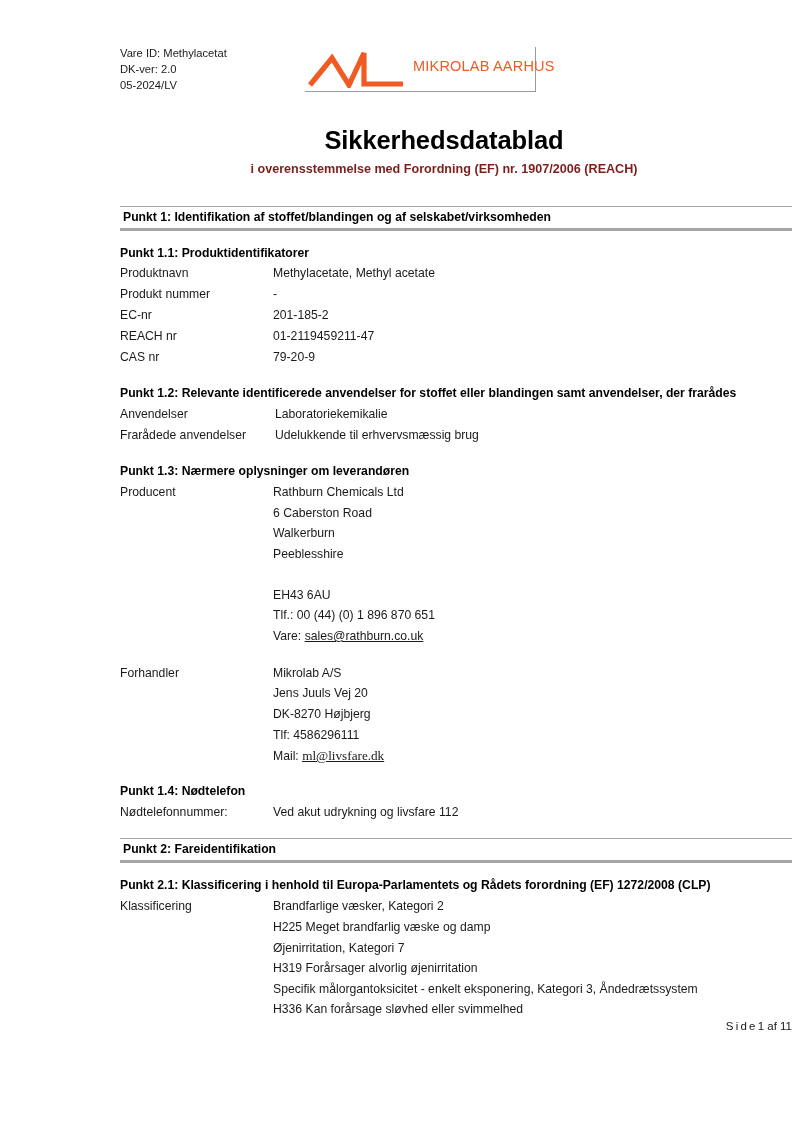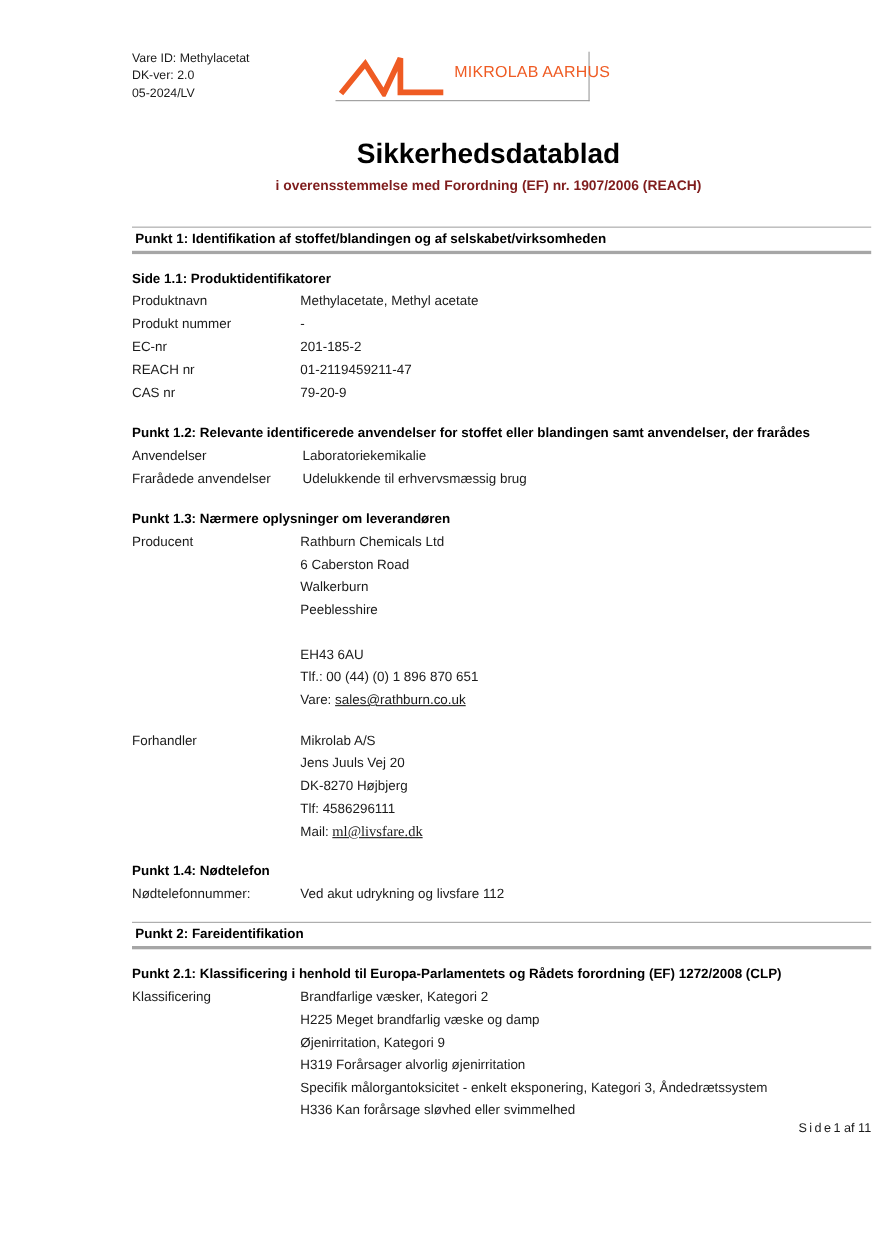--- a/index.html
+++ b/index.html
@@ -197,21 +197,21 @@
       </div>
     </div>
 
     <div class="doc-title">Sikkerhedsdatablad</div>
     <div class="doc-subtitle">i overensstemmelse med Forordning (EF) nr. 1907/2006 (REACH)</div>
 
     <div class="section-bar" style="top:206px;">
       <div class="section-title">Punkt 1: Identifikation af stoffet/blandingen og af selskabet/virksomheden</div>
     </div>
 
-    <div class="sub-heading" style="top:246px;">Side 1.1: Produktidentifikatorer</div>
+    <div class="sub-heading" style="top:246px;">Punkt 1.1: Produktidentifikatorer</div>
 
     <div class="row" style="top:266px;">
       <span class="label">Produktnavn</span>
       <span class="value val-col-a">Methylacetate, Methyl acetate</span>
     </div>
     <div class="row" style="top:287px;">
       <span class="label">Produkt nummer</span>
       <span class="value val-col-a">-</span>
     </div>
     <div class="row" style="top:308px;">
@@ -298,21 +298,21 @@
     <div class="sub-heading" style="top:878px;">Punkt 2.1: Klassificering i henhold til Europa-Parlamentets og Rådets forordning (EF) 1272/2008 (CLP)</div>
 
     <div class="row" style="top:899px;">
       <span class="label">Klassificering</span>
       <span class="value val-col-a">Brandfarlige væsker, Kategori 2</span>
     </div>
     <div class="row" style="top:920px;">
       <span class="value val-col-a">H225 Meget brandfarlig væske og damp</span>
     </div>
     <div class="row" style="top:941px;">
-      <span class="value val-col-a">Øjenirritation, Kategori 9</span>
+      <span class="value val-col-a">Øjenirritation, Kategori 7</span>
     </div>
     <div class="row" style="top:961px;">
       <span class="value val-col-a">H319 Forårsager alvorlig øjenirritation</span>
     </div>
     <div class="row" style="top:982px;">
       <span class="value val-col-a">Specifik målorgantoksicitet - enkelt eksponering, Kategori 3, Åndedrætssystem</span>
     </div>
     <div class="row" style="top:1002px;">
       <span class="value val-col-a">H336 Kan forårsage sløvhed eller svimmelhed</span>
     </div>

